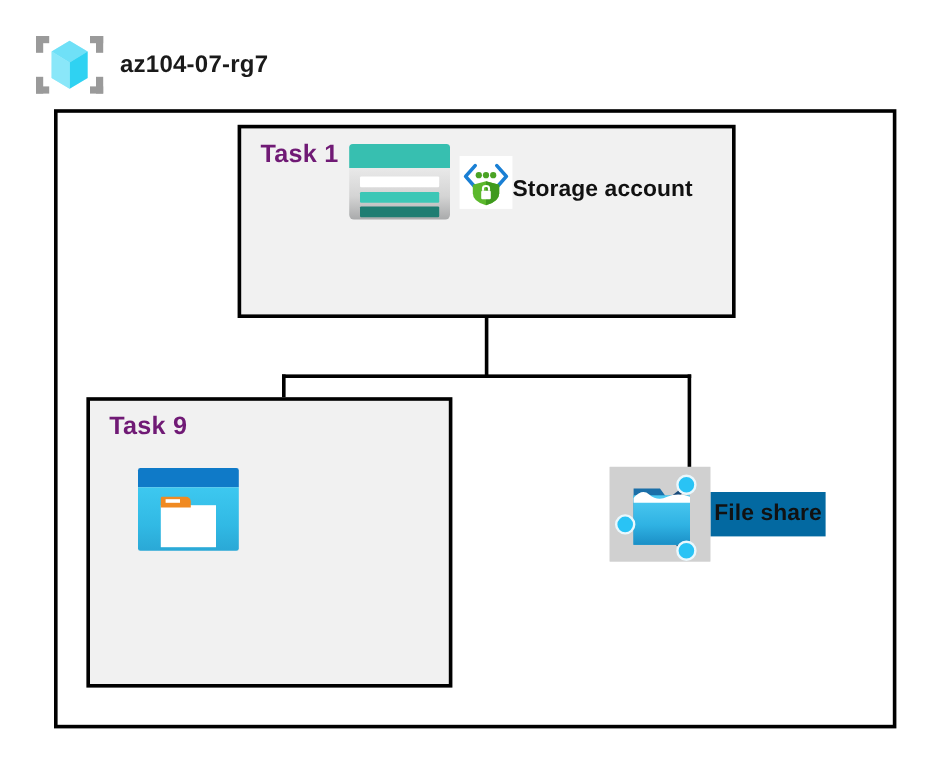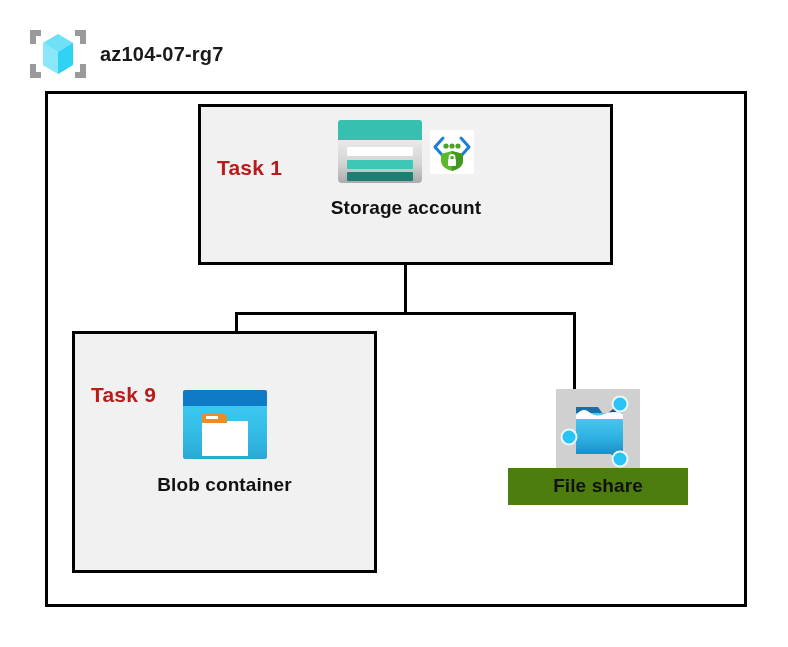--- a/index.html
+++ b/index.html
@@ -28,31 +28,31 @@
   .task-box{
     position:absolute;border:3px solid #000000;box-sizing:border-box;
     background:#f1f1f1;
   }
   #task1-box{left:198px;top:104px;width:415px;height:161px;}
   #task2-box{left:72px;top:331px;width:305px;height:242px;}
   #task3-box{left:418px;top:331px;width:305px;height:242px;}
 
   .task-label{
     position:absolute;left:16px;top:10px;
-    font-size:21px;font-weight:bold;color:#b91c1c;
-    letter-spacing:0.2px;white-space:nowrap;margin-top:39px;
-  }
-
-  
-  .node{position:absolute;display:flex;flex-direction:column;align-items:center;}
+    font-size:21px;font-weight:bold;color:#701a75;
+    letter-spacing:0.2px;white-space:nowrap;
+  }
+
+  
+  .node{position:absolute;display:flex;flex-direction:row;align-items:center;}
   .node-caption{
     font-size:19px;font-weight:bold;color:#111111;white-space:nowrap;
     letter-spacing:0.1px;
   }
-  .caption-shaded{background:#4d7c0f;padding:7px 26px 8px 26px;}
+  .caption-shaded{background:#0369a1;padding:7px 26px 8px 26px;}
 
   
   .conn{position:absolute;background:#000000;}
 
   
 
   
   .rg-bracket{position:absolute;top:2px;width:11px;height:48px;}
   .rg-bracket::before,.rg-bracket::after{
     content:"";position:absolute;background:#9a9a9a;
@@ -167,21 +167,20 @@
     <div class="task-label">Task 9</div>
   </div>
 
   <div class="node" style="left:115px;top:390px;width:219px;">
     <div class="blob-icon">
       <div class="blob-titlebar"></div>
       <div class="blob-body"></div>
       <div class="blob-doc"></div>
       <div class="blob-tab"></div>
     </div>
-    <div class="node-caption" style="margin-top:15px;">Blob container</div>
   </div>
 
 
   <div class="node" style="left:508px;top:389px;width:180px;">
     <div class="fs-icon">
       <svg viewBox="0 0 84 79" width="84" height="79">
         <rect x="0" y="0" width="84" height="79" fill="#d0d0d0"></rect>
         <line x1="63" y1="18" x2="50" y2="28" stroke="#174a7a" stroke-width="4"></line>
         <line x1="15" y1="48" x2="30" y2="48" stroke="#174a7a" stroke-width="4"></line>
         <line x1="62" y1="70" x2="52" y2="58" stroke="#174a7a" stroke-width="4"></line>

